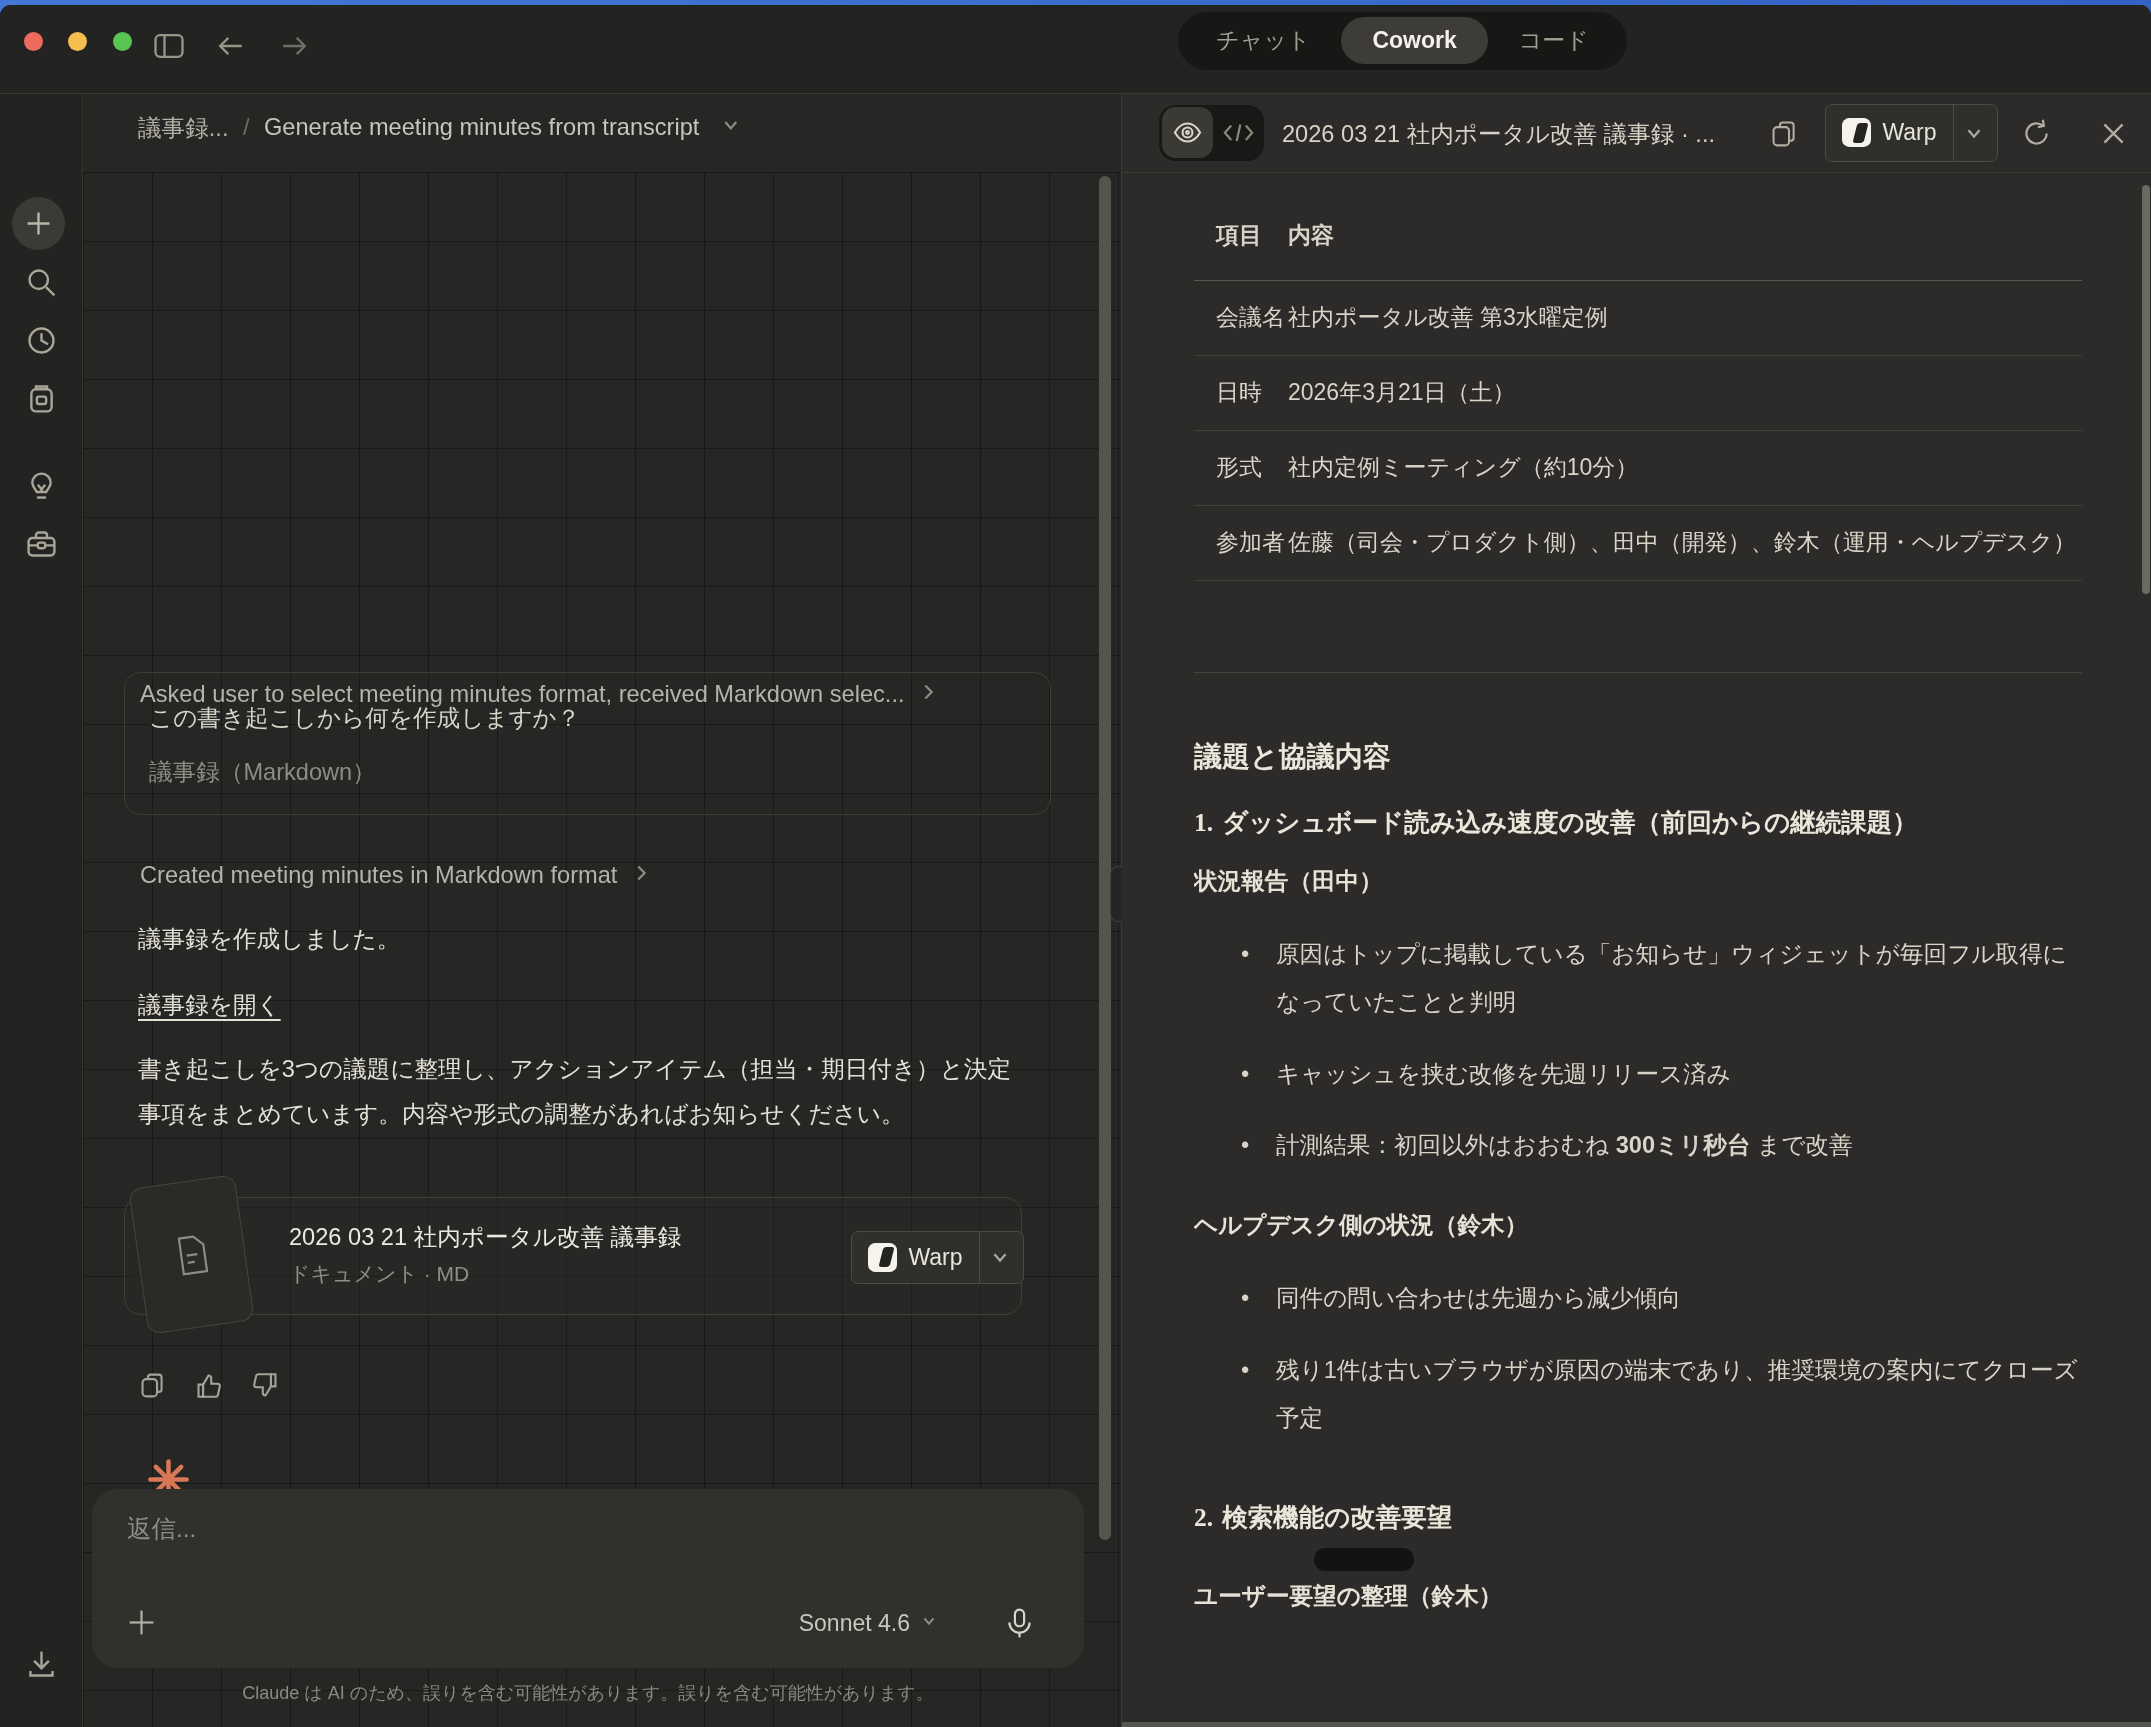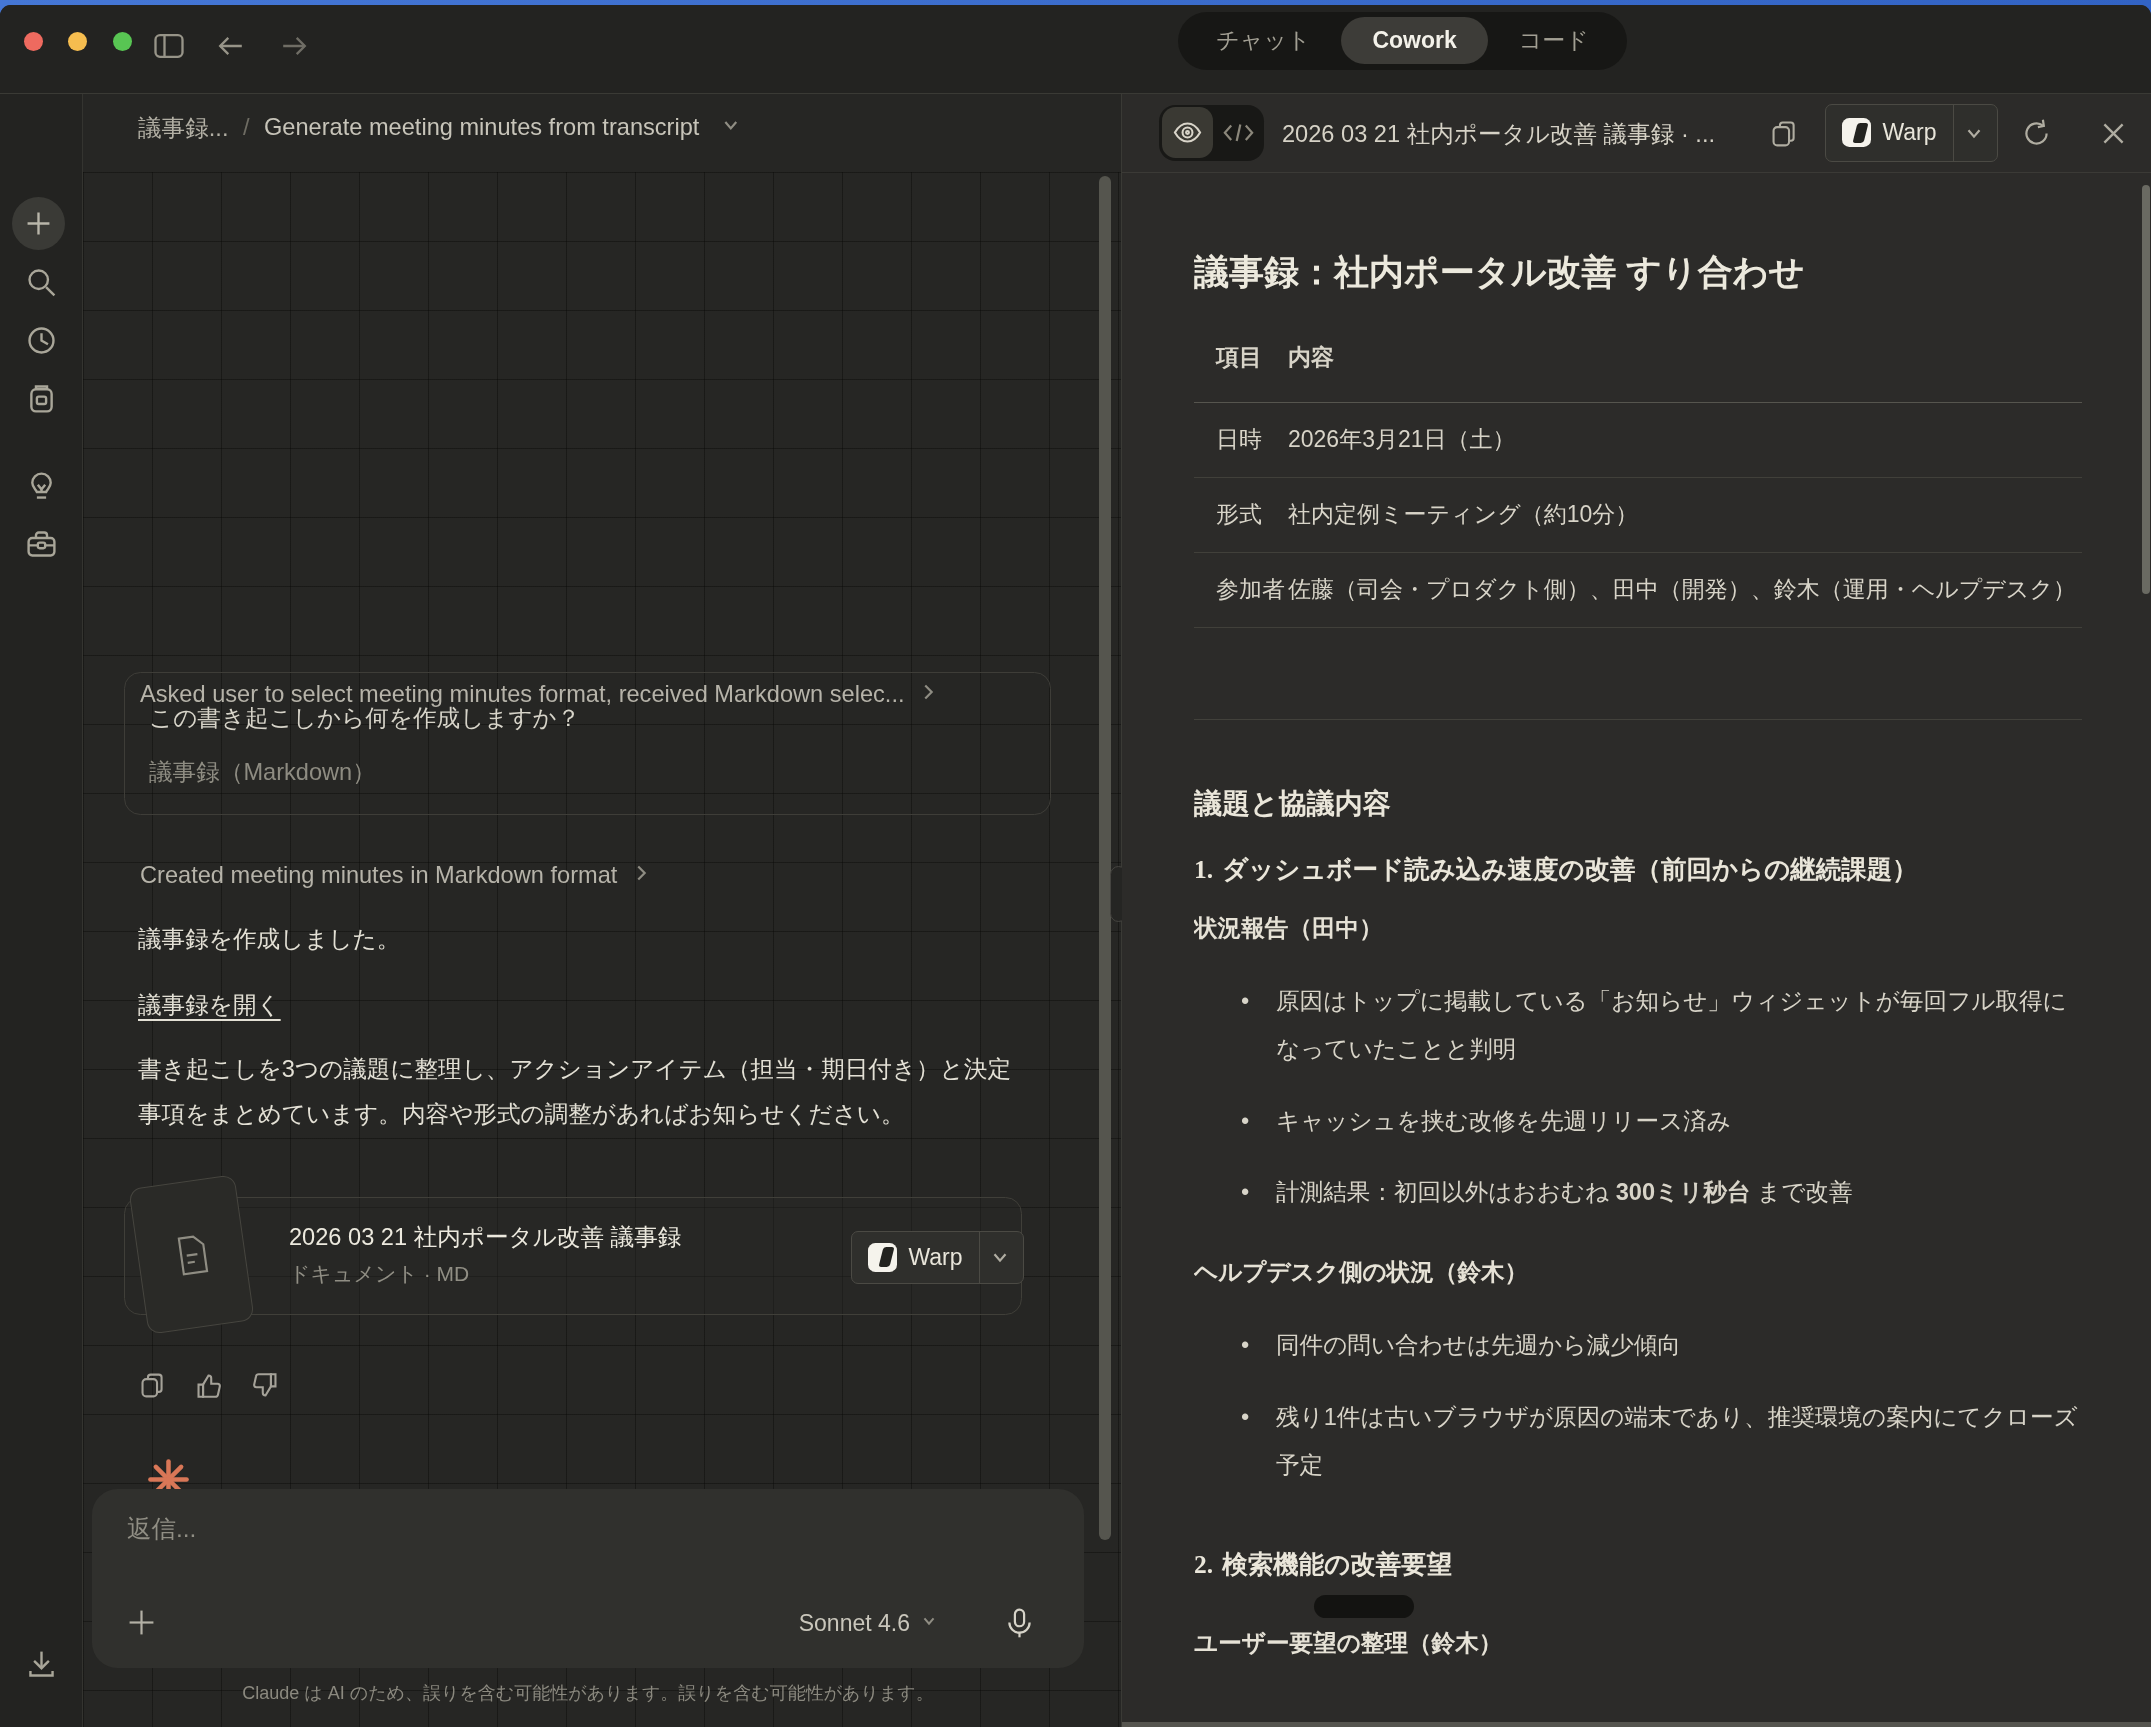--- a/index.html
+++ b/index.html
@@ -378,26 +378,29 @@
         </span>
         <span class="ph-close">
           <svg width="31" height="31" viewBox="0 0 34 34" fill="none" stroke="currentColor" stroke-width="2.5">
               <line x1="7" y1="7" x2="27" y2="27"></line>
               <line x1="27" y1="7" x2="7" y2="27"></line>
             </svg>
         </span>
       </div>
 
       <div class="doc">
-        <h1>議事録：社内ポータル改善 すり合わせ</h1>
 
         <div class="mtable">
           <div class="mrow mhead">
             <div class="mcell-l">項目</div>
             <div class="mcell-v">内容</div>
+          </div>
+          <div class="mrow">
+            <div class="mcell-l">会議名</div>
+            <div class="mcell-v">社内ポータル改善 第3水曜定例</div>
           </div>
           <div class="mrow">
             <div class="mcell-l">日時</div>
             <div class="mcell-v">2026年3月21日（土）</div>
           </div>
           <div class="mrow">
             <div class="mcell-l">形式</div>
             <div class="mcell-v">社内定例ミーティング（約10分）</div>
           </div>
           <div class="mrow">

